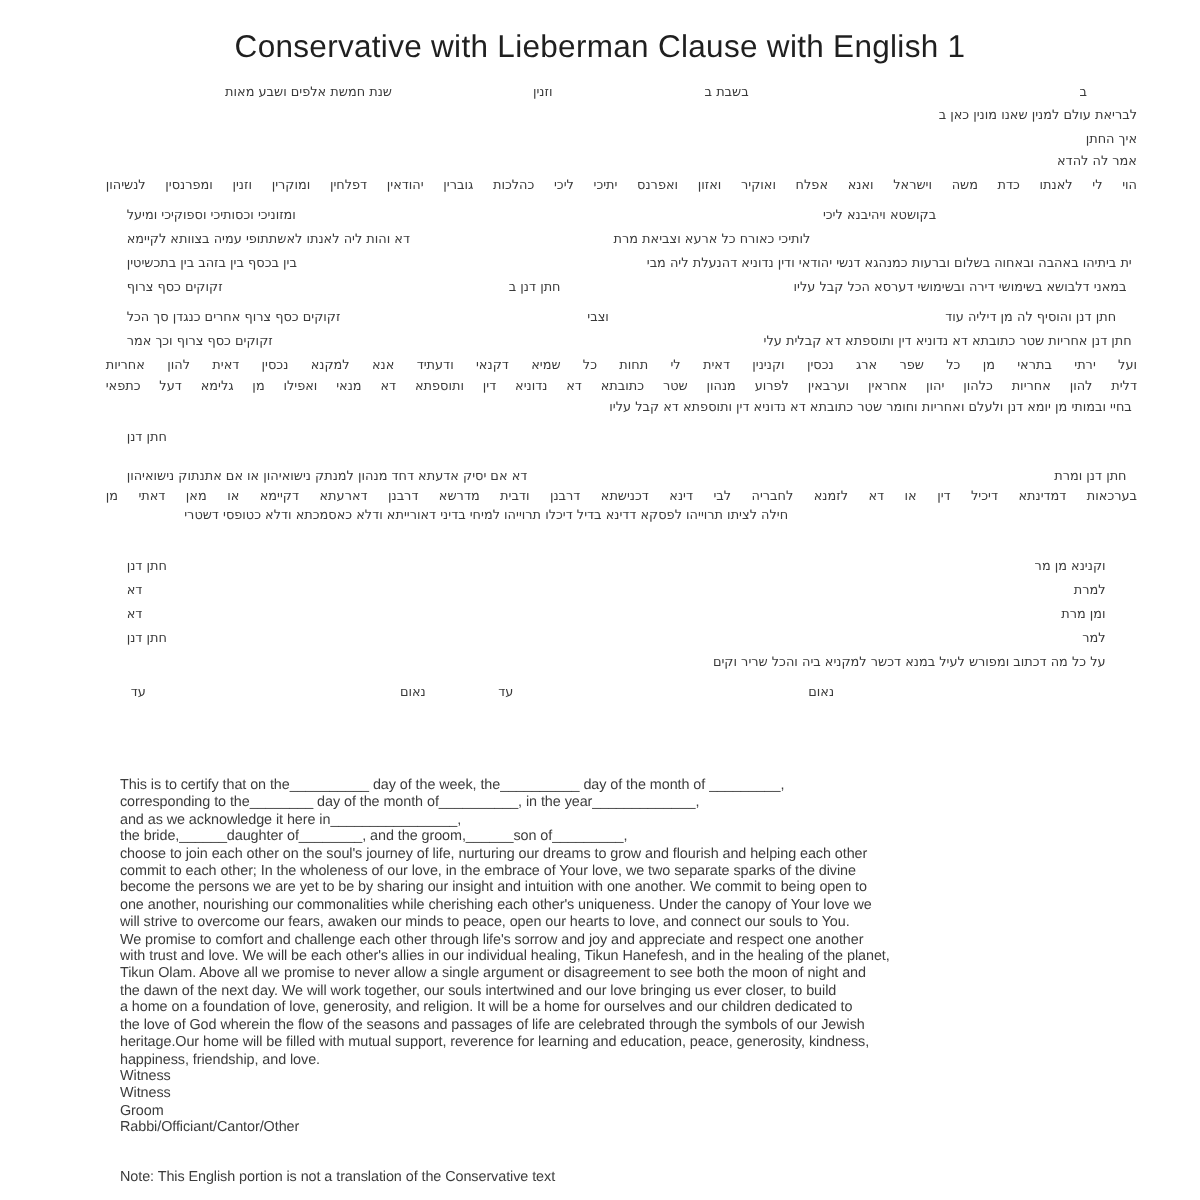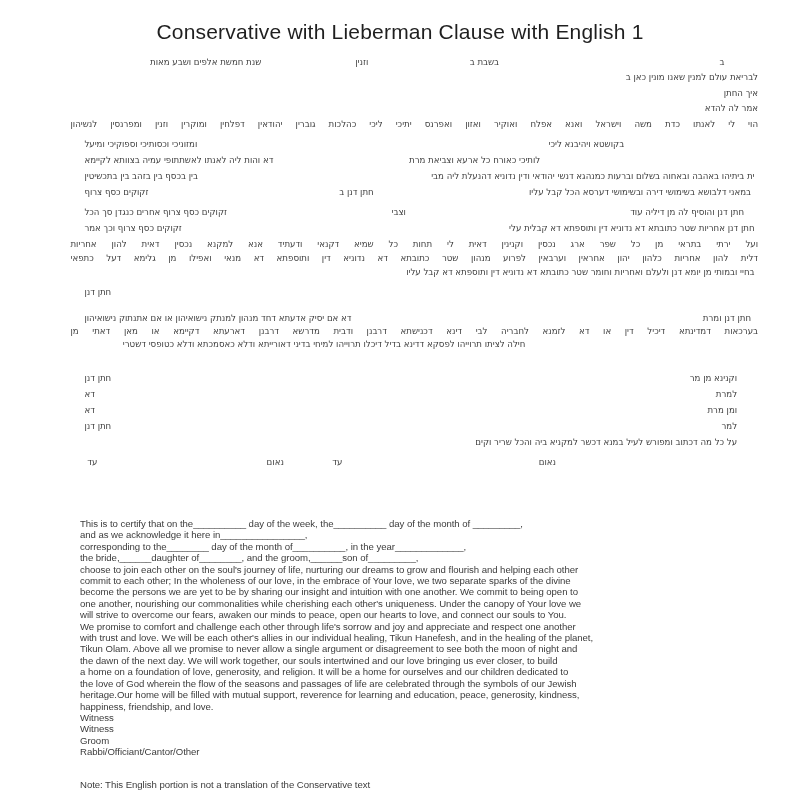--- a/index.html
+++ b/index.html
@@ -116,22 +116,22 @@
     <div class="hl" style="top:400px">
       <span class="hs" style="left:68.6%">נאום</span>
       <span class="hs" style="left:39%">עד</span>
       <span class="hs" style="left:29.6%">נאום</span>
       <span class="hs" style="left:3.9%">עד</span>
     </div>
   </div>
 
   <div class="eng">
     <div class="el">This is to certify that on the__________ day of the week, the__________ day of the month of _________,</div>
+    <div class="el">corresponding to the________ day of the month of__________, in the year_____________,</div>
     <div class="el">and as we acknowledge it here in________________,</div>
-    <div class="el">corresponding to the________ day of the month of__________, in the year_____________,</div>
     <div class="el">the bride,______daughter of________, and the groom,______son of_________,</div>
     <div class="el">choose to join each other on the soul's journey of life, nurturing our dreams to grow and flourish and helping each other</div>
     <div class="el">commit to each other; In the wholeness of our love, in the embrace of Your love, we two separate sparks of the divine</div>
     <div class="el">become the persons we are yet to be by sharing our insight and intuition with one another. We commit to being open to</div>
     <div class="el">one another, nourishing our commonalities while cherishing each other's uniqueness. Under the canopy of Your love we</div>
     <div class="el">will strive to overcome our fears, awaken our minds to peace, open our hearts to love, and connect our souls to You.</div>
     <div class="el">We promise to comfort and challenge each other through life's sorrow and joy and appreciate and respect one another</div>
     <div class="el">with trust and love. We will be each other's allies in our individual healing, Tikun Hanefesh, and in the healing of the planet,</div>
     <div class="el">Tikun Olam. Above all we promise to never allow a single argument or disagreement to see both the moon of night and</div>
     <div class="el">the dawn of the next day. We will work together, our souls intertwined and our love bringing us ever closer, to build</div>

